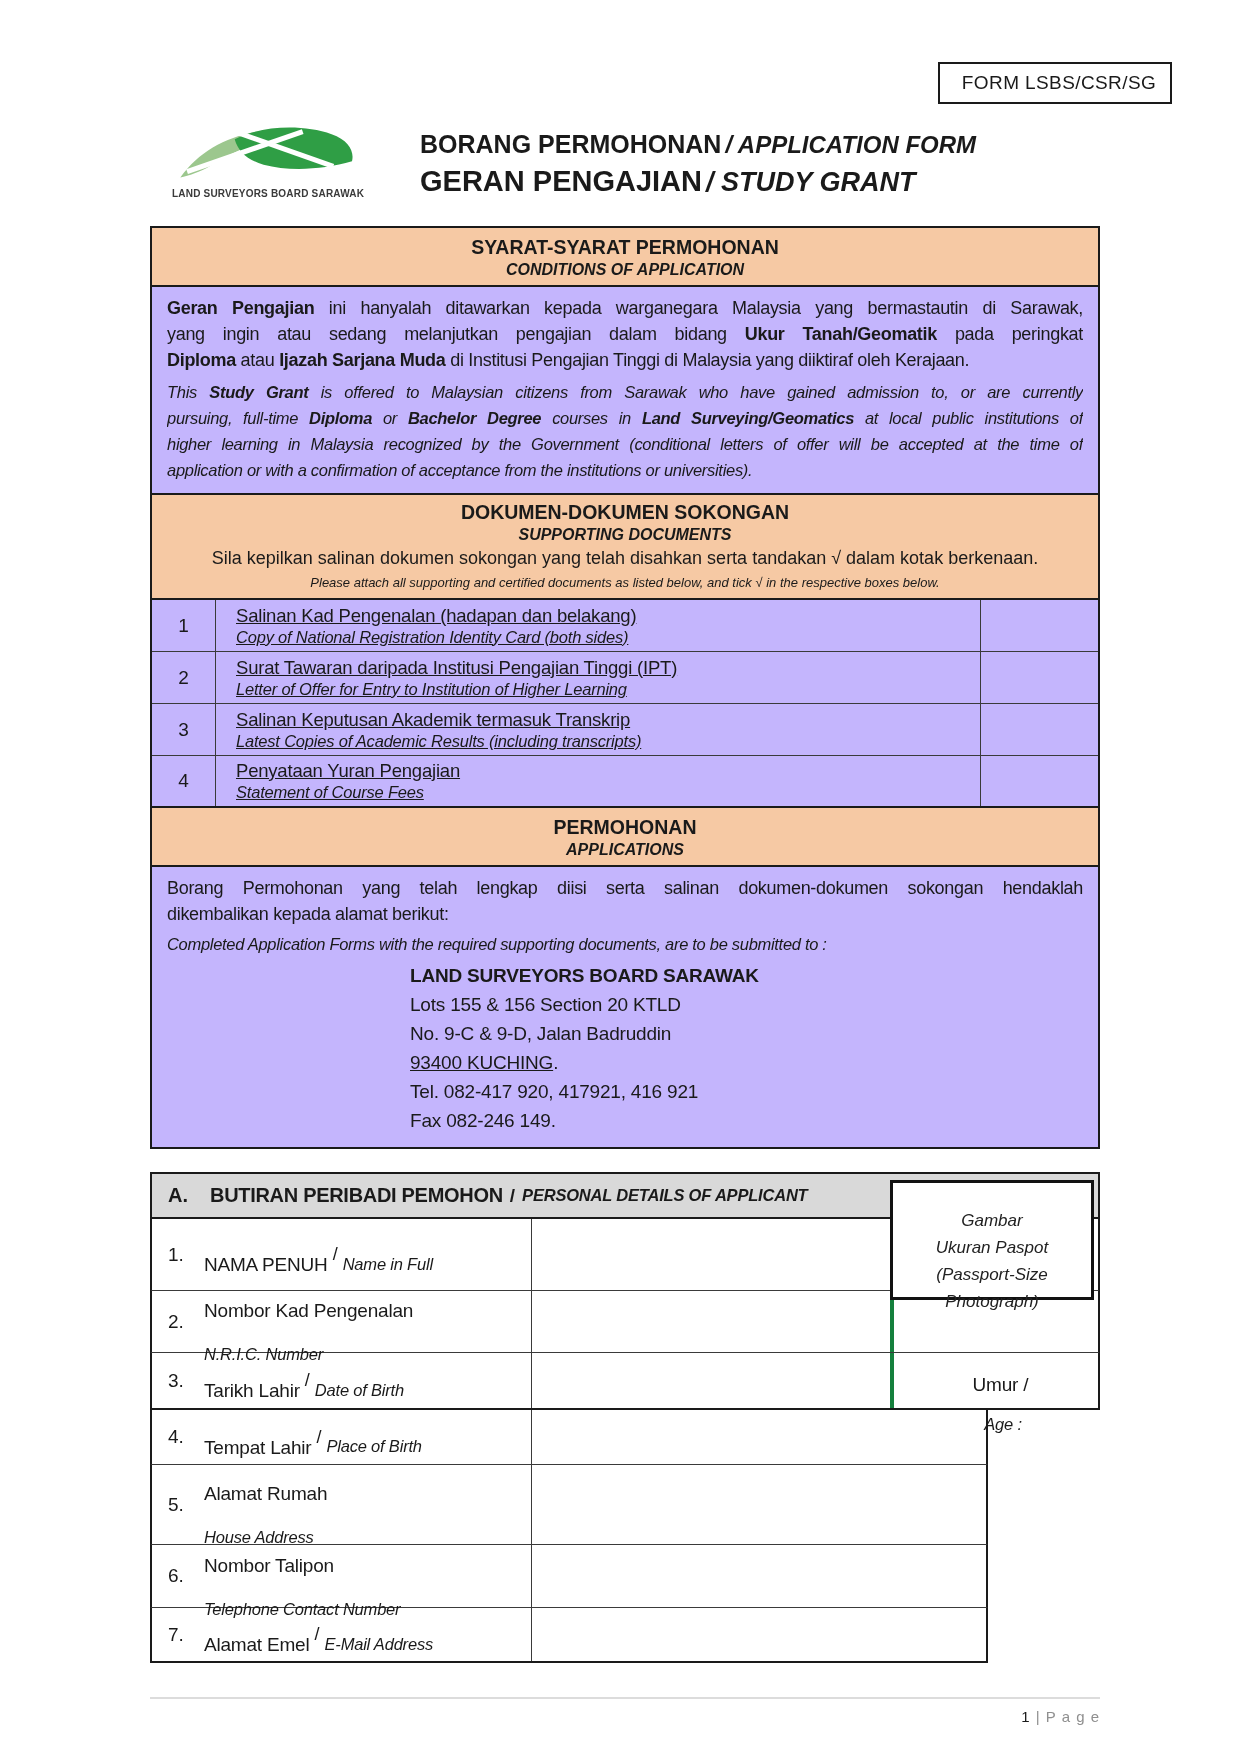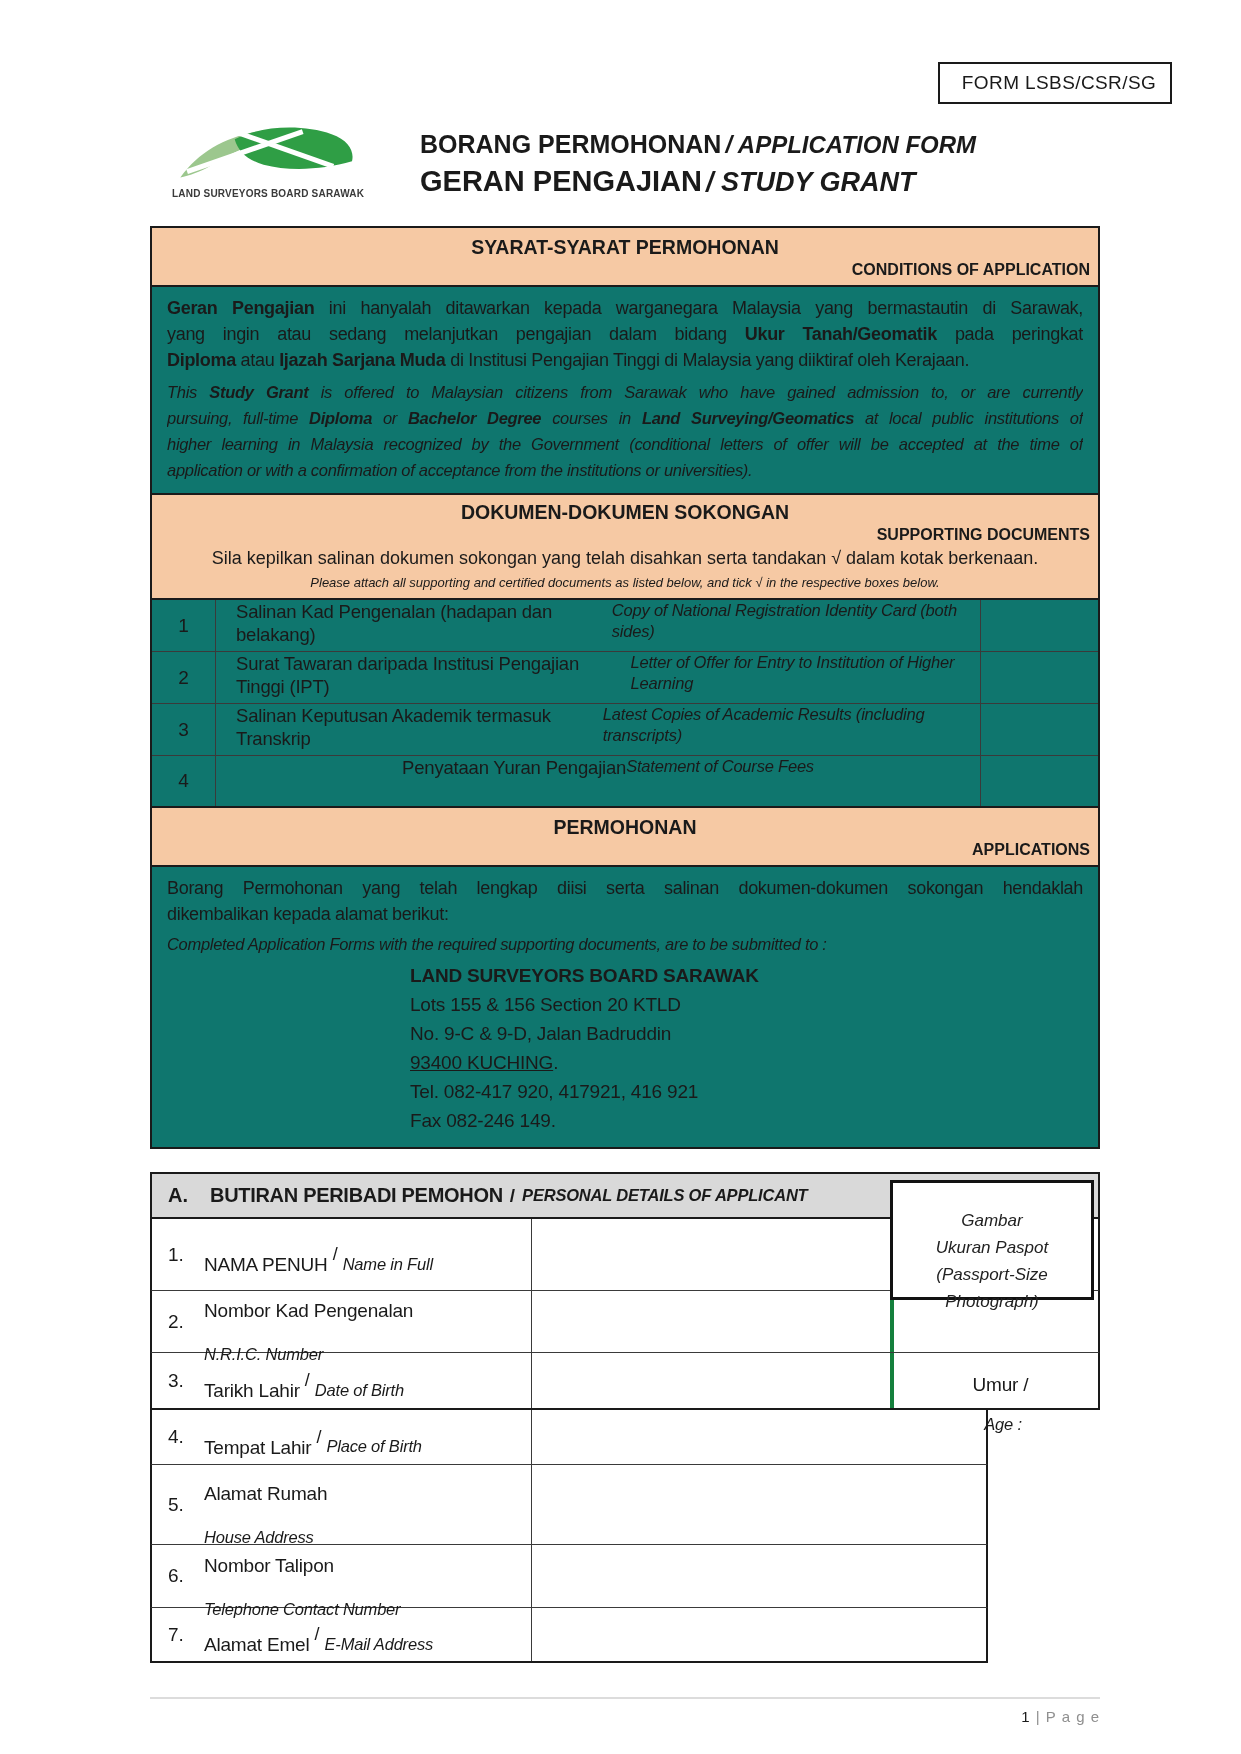--- a/index.html
+++ b/index.html
@@ -23,43 +23,43 @@
   .titles{position:absolute;left:420px;top:130px;white-space:nowrap;}
   .title-1{font-size:25px;font-weight:bold;}
   .title-1 .ten{font-size:24px;font-style:italic;}
   .title-2{font-size:29px;font-weight:bold;margin-top:6px;}
   .title-2 .ten{font-size:27px;font-style:italic;}
   .titles .ten{margin-left:4px;}
 
   
   .main-box{
     position:absolute;left:150px;top:226px;width:950px;box-sizing:border-box;
-    border:2px solid #1a1a1a;background:#0f766e;
+    border:2px solid #1a1a1a;background:#c4b5fd;
   }
   .sec-head{background:#F6C9A4;text-align:center;border-bottom:2px solid #1a1a1a;padding:6px 8px 5px 8px;}
   .sh-my{font-size:19.5px;font-weight:bold;line-height:26px;}
-  .sh-en{font-size:16px;font-weight:bold;line-height:20px;text-align:right;}
+  .sh-en{font-size:16px;font-weight:bold;font-style:italic;line-height:20px;}
   .sh-instr-my{font-size:18px;line-height:26px;}
   .sh-instr-en{font-size:13px;font-style:italic;line-height:23px;}
   .sec-head.docs{padding:4px 8px 4px 8px;}
   .cond-body{padding:8px 15px 10px 15px;border-bottom:2px solid #1a1a1a;}
   .para{display:block;}
   .jline{
     height:26px;line-height:26px;overflow:hidden;
     text-align:justify;text-align-last:justify;
   }
   .jline.last{text-align-last:left;}
   .para.my .jline{font-size:18px;letter-spacing:-0.3px;}
   .para.en{margin-top:6px;}
   .para.en .jline{font-size:16.5px;font-style:italic;letter-spacing:-0.3px;}
 
   .doc-row{display:flex;height:52px;box-sizing:border-box;border-bottom:1px solid #3a3a3a;}
   .doc-row.lastrow{border-bottom:2px solid #1a1a1a;}
   .doc-no{width:64px;border-right:1px solid #3a3a3a;display:flex;align-items:center;justify-content:center;font-size:19px;box-sizing:border-box;}
-  .doc-text{flex:1;display:flex;flex-direction:row;justify-content:center;padding-left:20px;overflow:hidden;}
+  .doc-text{flex:1;display:flex;flex-direction:column;justify-content:center;padding-left:20px;overflow:hidden;text-decoration:underline;}
   .dt-my{font-size:18.5px;line-height:23px;letter-spacing:-0.2px;}
   .dt-en{font-size:16.5px;font-style:italic;line-height:21px;letter-spacing:-0.2px;}
   .doc-tick{width:118px;border-left:1px solid #3a3a3a;box-sizing:border-box;}
 
   .app-body{padding:8px 15px 12px 15px;}
   .app-en{font-size:16.5px;font-style:italic;line-height:26px;margin-top:4px;letter-spacing:-0.3px;}
   .address{margin-left:243px;margin-top:4px;font-size:19px;line-height:29px;letter-spacing:-0.2px;}
 
   
   .section-a{position:absolute;left:150px;top:1172px;width:950px;}

